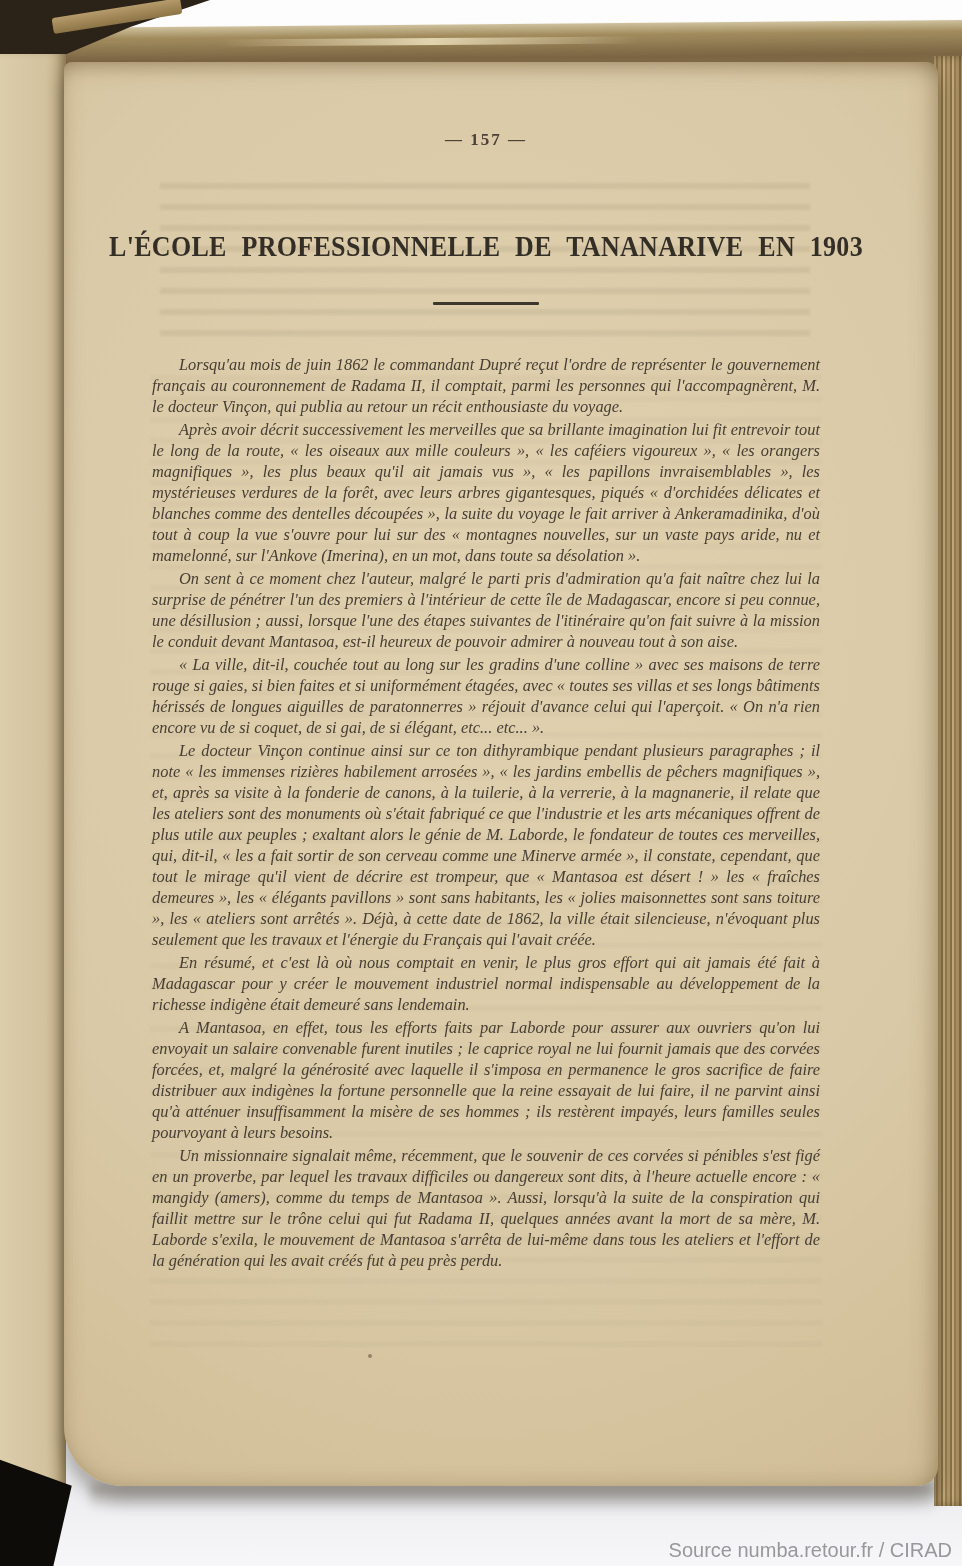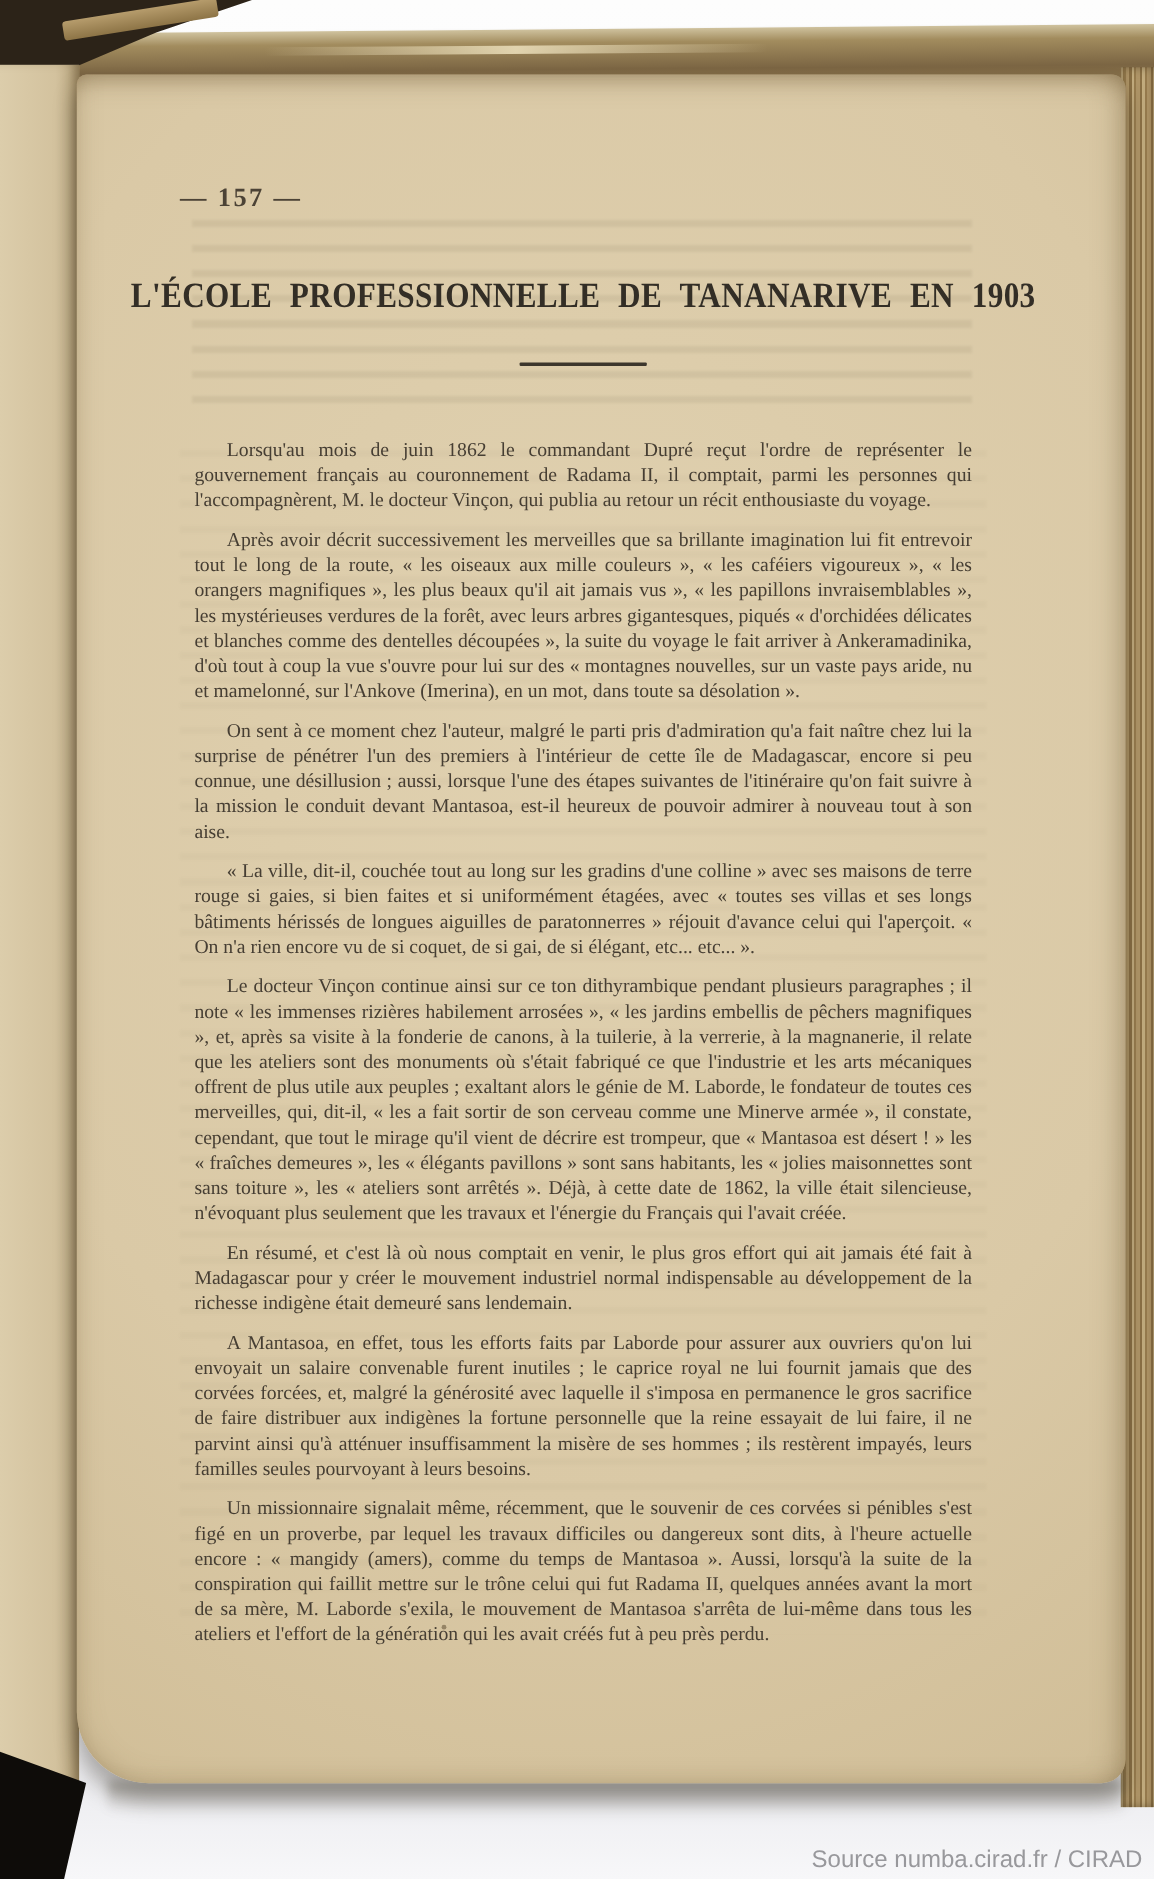--- a/index.html
+++ b/index.html
@@ -56,39 +56,39 @@
     clip-path:polygon(0 10%,78% 32%,58% 100%,0 100%);
   }
   .page-bottom-shadow {
     position:absolute; left:90px; top:1484px; width:846px; height:26px;
     background:linear-gradient(180deg,rgba(90,85,70,.38),rgba(90,85,70,0));
     filter:blur(4px);
   }
   
   .content { position:absolute; left:86px; top:0; width:672px; height:1424px; }
   .page-number {
-    position:absolute; top:90px; width:100%; text-align:left;
-    font-size:22px; letter-spacing:2px; color:#4c4336; font-weight:bold;
+    position:absolute; top:68px; width:100%; text-align:center;
+    font-size:17px; letter-spacing:2px; color:#4c4336; font-weight:bold;
   }
   .article-title {
     position:absolute; top:168px; left:50%; transform:translateX(-50%) scaleY(1.14);
     transform-origin:center top; white-space:nowrap;
     font-weight:bold; font-size:26px; letter-spacing:0.3px; word-spacing:8px;
     color:#332e26; text-align:center;
   }
   .title-rule {
     position:absolute; top:240px; left:50%; transform:translateX(-50%);
     width:106px; height:3px; background:#3d372d; border-radius:1px;
   }
   .body-text {
     position:absolute; top:290px; left:0; width:672px;
     font-size:16.4px; line-height:21px; text-align:justify;
     color:#463e33;
   }
-  .body-text p { margin:12px; text-indent:27px; }
+  .body-text p { margin:2px; text-indent:27px;font-style:italic; }
   
   .bleed {
     position:absolute; pointer-events:none;
     background:repeating-linear-gradient(180deg,rgba(255,255,255,0) 0 13px,rgba(108,98,72,.14) 13px 19px,rgba(255,255,255,0) 19px 21px);
     filter:blur(1.2px);
   }
   .bleed-top  { left:10px;  top:108px; width:650px; height:168px; opacity:.75; }
   .bleed-body { left:0;     top:300px; width:672px; height:1000px; opacity:.28; }
   .page-speck {
     position:absolute; left:304px; top:1292px; width:4px; height:4px;
@@ -131,14 +131,14 @@
         <p>En résumé, et c'est là où nous comptait en venir, le plus gros effort qui ait jamais été fait à Madagascar pour y créer le mouvement industriel normal indispensable au développement de la richesse indigène était demeuré sans lendemain.</p>
         <p>A Mantasoa, en effet, tous les efforts faits par Laborde pour assurer aux ouvriers qu'on lui envoyait un salaire convenable furent inutiles ; le caprice royal ne lui fournit jamais que des corvées forcées, et, malgré la générosité avec laquelle il s'imposa en permanence le gros sacrifice de faire distribuer aux indigènes la fortune personnelle que la reine essayait de lui faire, il ne parvint ainsi qu'à atténuer insuffisamment la misère de ses hommes ; ils restèrent impayés, leurs familles seules pourvoyant à leurs besoins.</p>
         <p>Un missionnaire signalait même, récemment, que le souvenir de ces corvées si pénibles s'est figé en un proverbe, par lequel les travaux difficiles ou dangereux sont dits, à l'heure actuelle encore : « mangidy (amers), comme du temps de Mantasoa ». Aussi, lorsqu'à la suite de la conspiration qui faillit mettre sur le trône celui qui fut Radama II, quelques années avant la mort de sa mère, M. Laborde s'exila, le mouvement de Mantasoa s'arrêta de lui-même dans tous les ateliers et l'effort de la génération qui les avait créés fut à peu près perdu.</p>
       </div>
     </div>
     <div class="page-speck"></div>
   </div>
 
   <div class="cover-bottom"></div>
 
-  <div class="source-attribution">Source numba.cirad.fr / CIRAD</div>
+  <div class="source-attribution">Source numba.retour.fr / CIRAD</div>
 </div>
 
 </body></html>

